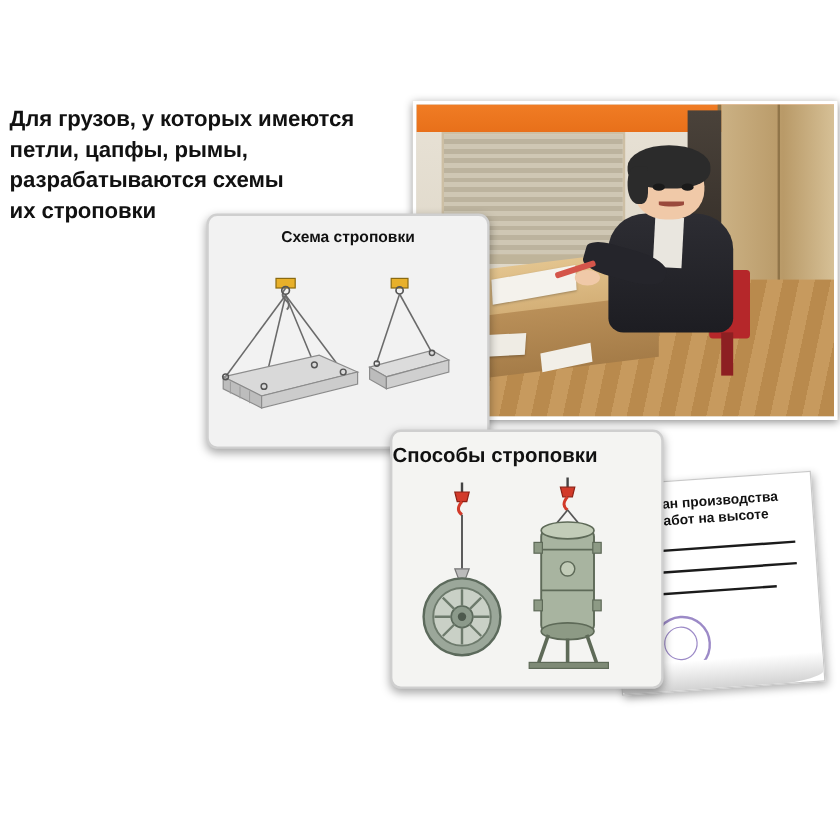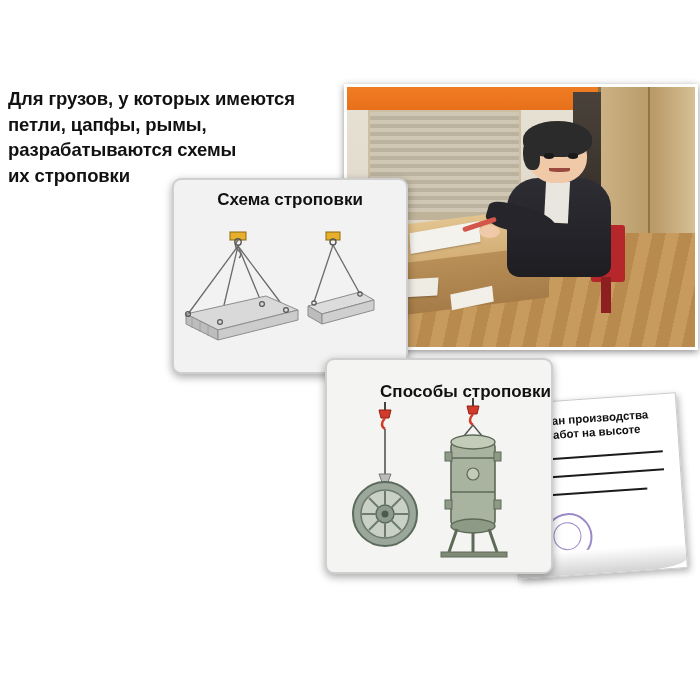--- a/index.html
+++ b/index.html
@@ -209,44 +209,43 @@
     border: 2px solid #cfcfcf;
     border-radius: 9px;
     box-shadow: 0 3px 8px rgba(0,0,0,0.35);
     overflow: hidden;
   }
   #panel-scheme .panel-title {
     position: absolute;
     left: 0; top: 10px; width: 100%;
     text-align: center;
     font-weight: bold;
-    font-size: 17px;
+    font-size: 13px;
     color: #111;
   }
   
   #panel-methods {
     position: absolute;
     left: 325px;
     top: 358px;
     width: 224px;
     height: 212px;
     background: #f4f4f2;
     border: 2px solid #cfcfcf;
     border-radius: 9px;
     box-shadow: 0 3px 8px rgba(0,0,0,0.35);
     overflow: visible;
   }
   #panel-methods .panel-title {
     position: absolute;
     left: 0; top: 10px; width: 100%;
-    text-align: right;
+    text-align: left;
     font-weight: bold;
     font-size: 17px;
     color: #111;
-    margin-top: 12px;
   }
 
   
   #doc-ppr {
     position: absolute;
     left: 512px;
     top: 398px;
     width: 168px;
     height: 174px;
     background: #ffffff;

